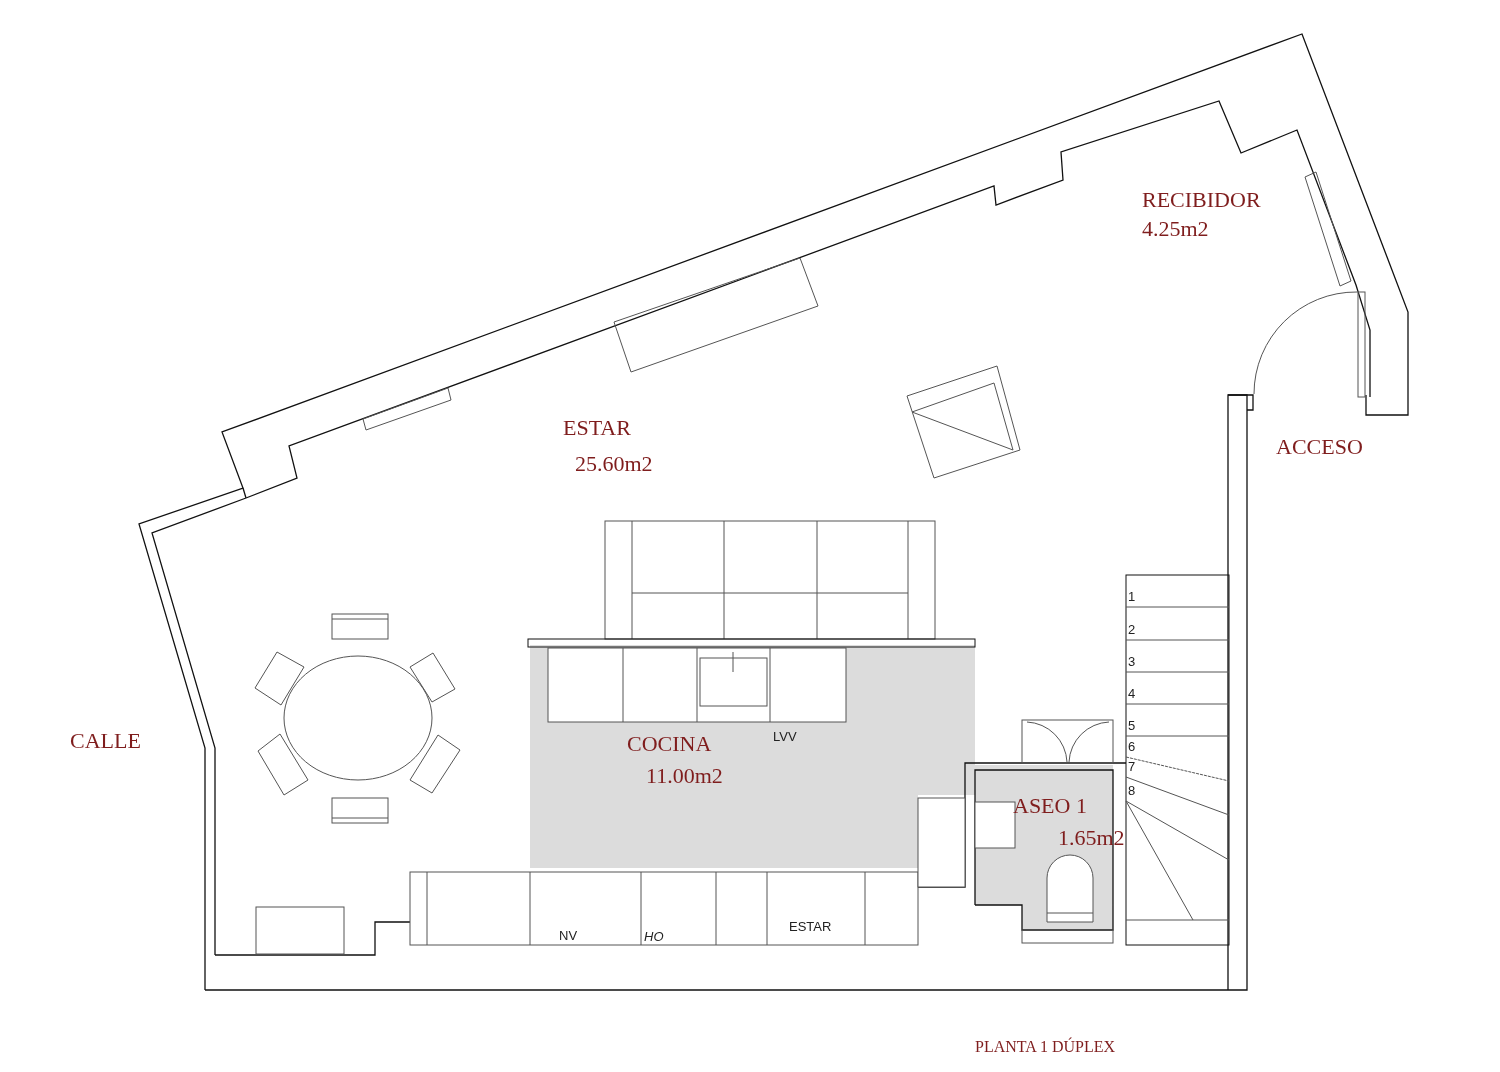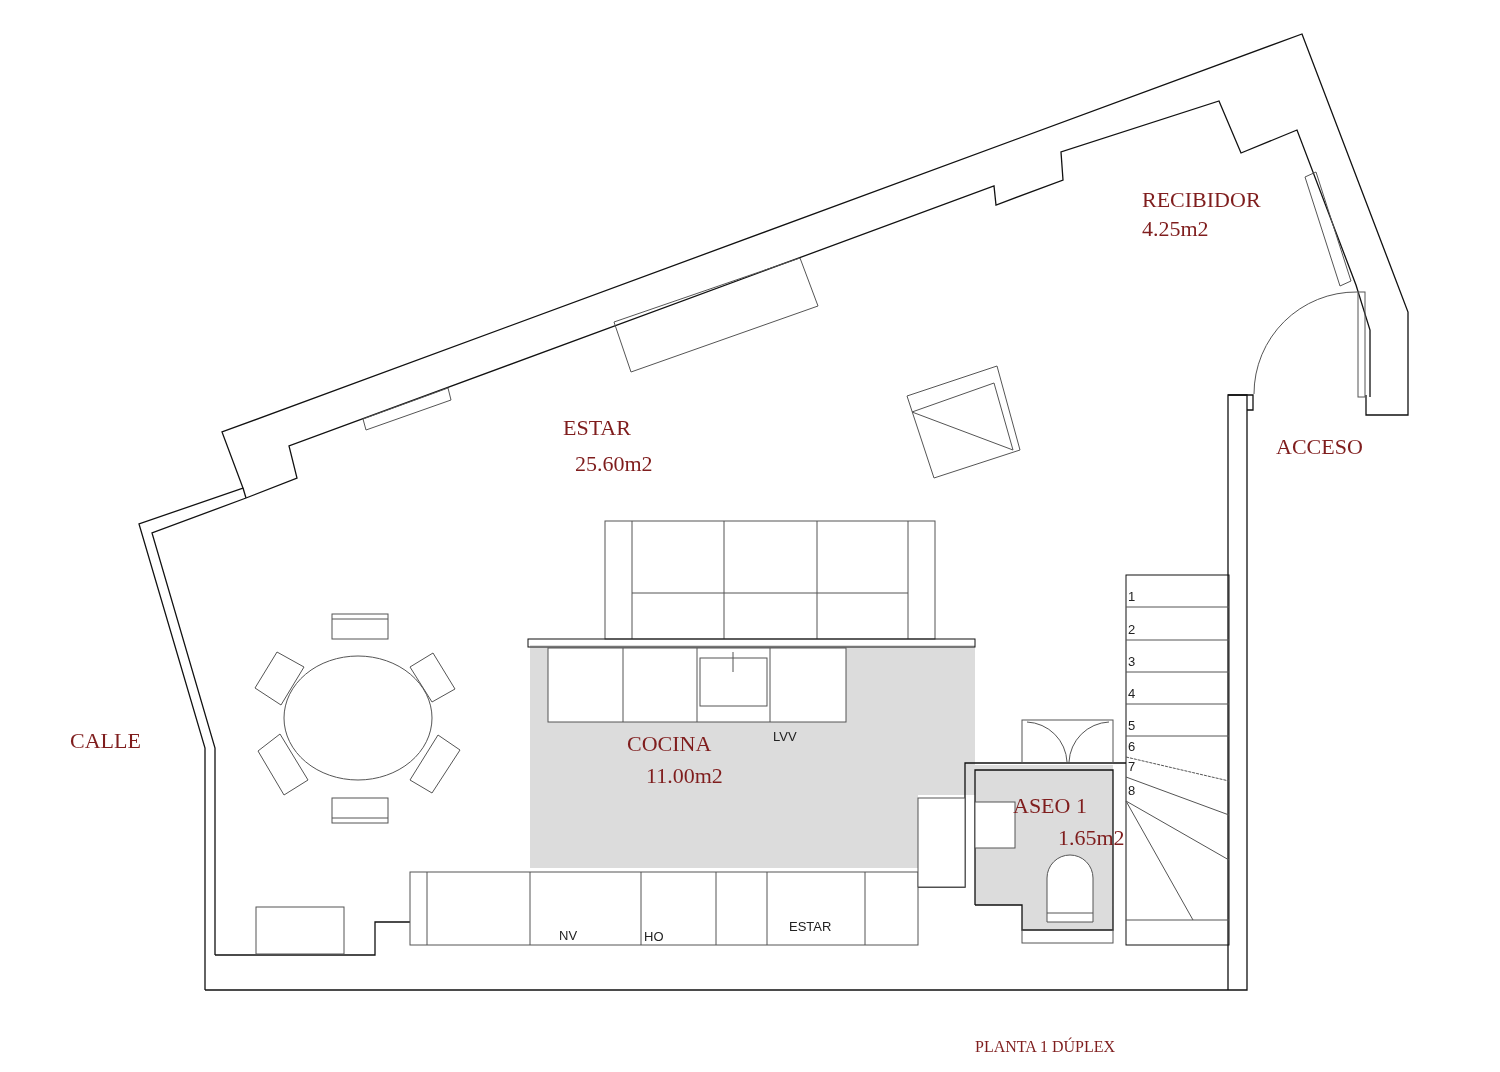--- a/index.html
+++ b/index.html
@@ -115,21 +115,21 @@
 <div class="lbl" style="left:70px;top:728px;">CALLE</div>
 
 <div class="lbl" style="left:627px;top:731px;text-align:center;">COCINA</div>
 <div class="lbl" style="left:627px;top:763px;margin-left:19px;">11.00m2</div>
 
 <div class="lbl" style="left:1013px;top:793px;">ASEO 1</div>
 <div class="lbl" style="left:1058px;top:825px;">1.65m2</div>
 
 <div class="small" style="left:773px;top:730px;">LVV</div>
 <div class="small" style="left:534px;top:929px;margin-left:25px;">NV</div>
-<div class="small" style="left:644px;top:930px;">HO</div>
+<div class="small" style="left:644px;top:930px;font-style:italic;">HO</div>
 <div class="small" style="left:789px;top:920px;">ESTAR</div>
 
 <div class="small" style="left:1128px;top:590px;">1</div>
 <div class="small" style="left:1128px;top:623px;">2</div>
 <div class="small" style="left:1128px;top:655px;">3</div>
 <div class="small" style="left:1128px;top:687px;">4</div>
 <div class="small" style="left:1128px;top:719px;">5</div>
 <div class="small" style="left:1128px;top:740px;">6</div>
 <div class="small" style="left:1128px;top:760px;">7</div>
 <div class="small" style="left:1128px;top:784px;">8</div>

